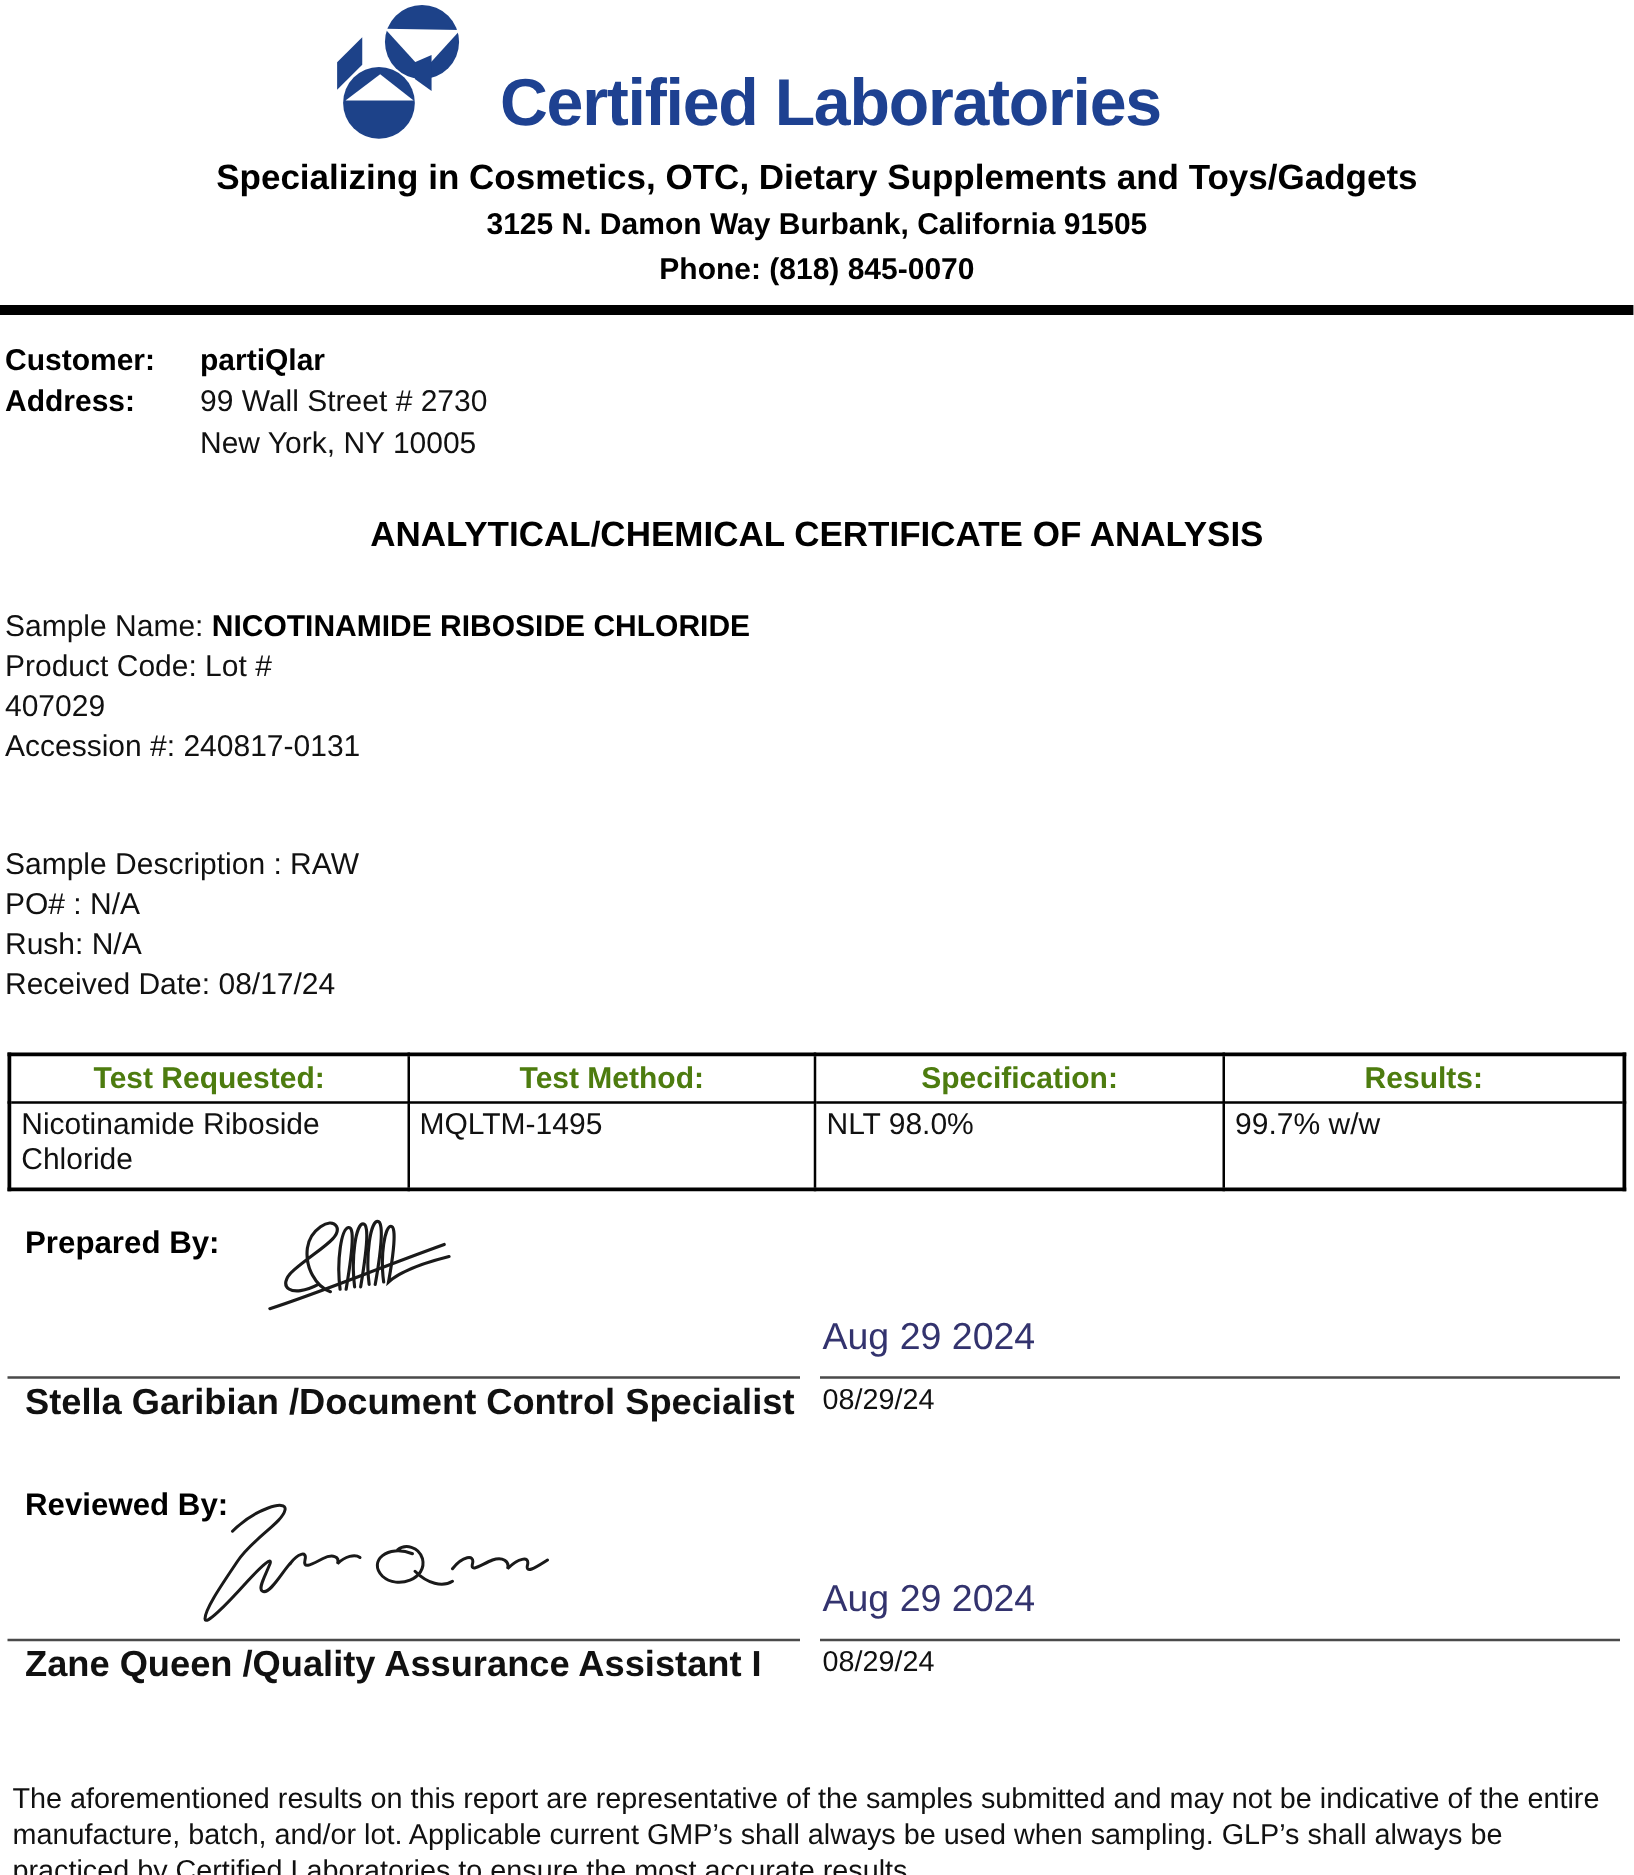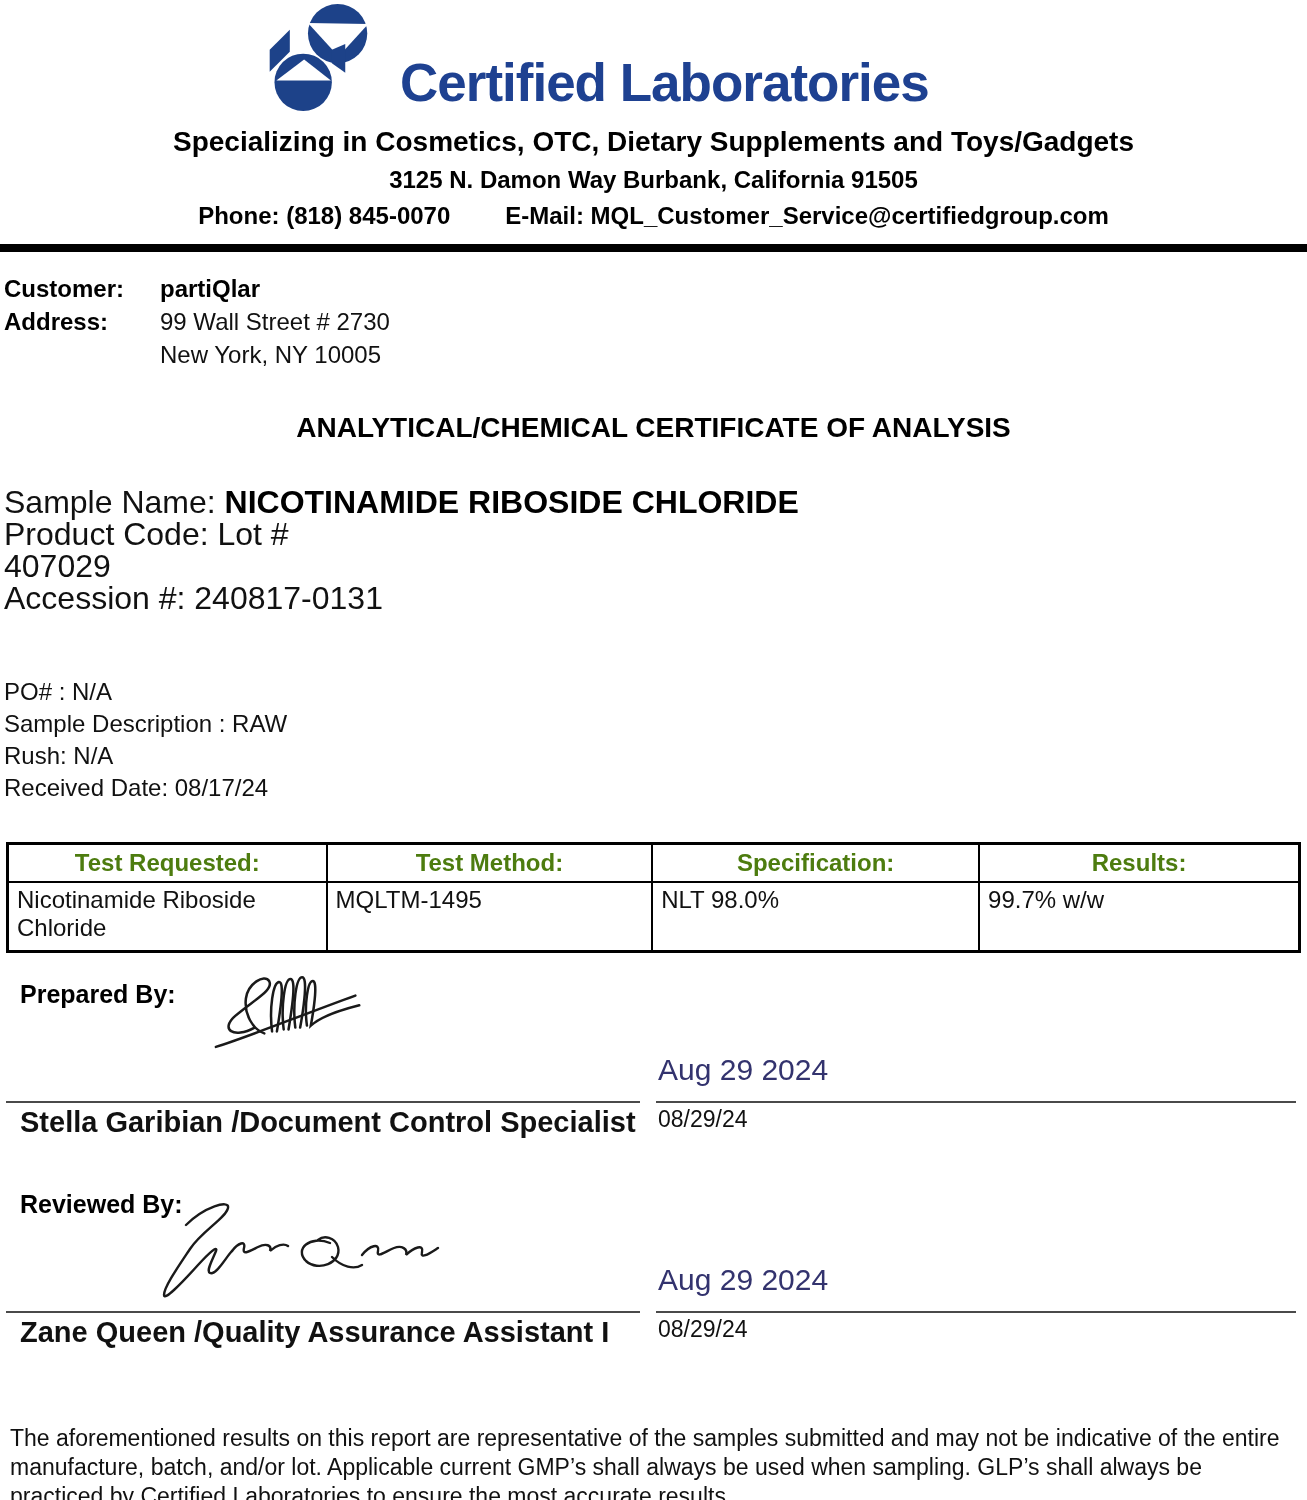--- a/index.html
+++ b/index.html
@@ -27,21 +27,21 @@
   .divider{position:absolute;top:244px;left:0;width:100%;height:8px;background:#000;}
   
   .customer{position:absolute;top:272px;left:4px;font-size:24px;line-height:33px;}
   .customer .row{display:flex;}
   .customer .lbl{width:156px;font-weight:bold;color:#000;}
   .customer .val{color:#111;}
   .customer .val.bold{font-weight:bold;color:#000;}
   
   .doc-title{position:absolute;top:412px;left:0;width:100%;text-align:center;font-size:28px;font-weight:bold;color:#000;}
   
-  .sample-a{position:absolute;top:486px;left:4px;font-size:32px;line-height:32px;}
+  .sample-a{position:absolute;top:486px;left:4px;font-size:24px;line-height:32px;}
   .sample-b{position:absolute;top:676px;left:4px;font-size:24px;line-height:32px;}
   .sample-a .bold{font-weight:bold;color:#000;}
   
   table.results{
     position:absolute;top:842px;left:6px;width:1295px;
     border-collapse:collapse;border:3px solid #000;
     font-size:24px;table-layout:fixed;
   }
   table.results th{
     border:2px solid #000;text-align:center;font-weight:bold;color:#4d7c0f;
@@ -87,21 +87,20 @@
     </svg>
     <div class="logo-textcol">
       <div class="brand">Certified Laboratories</div>
     </div>
   </div>
 
   <div class="tagline">Specializing in Cosmetics, OTC, Dietary Supplements and Toys/Gadgets</div>
   <div class="addrline">3125 N. Damon Way Burbank, California 91505</div>
   <div class="contact">
     <span>Phone: (818) 845-0070</span>
-    <span>E-Mail: MQL_Customer_Service@certifiedgroup.com</span>
   </div>
   <div class="divider"></div>
 
   <div class="customer">
     <div class="row">
       <span class="lbl">Customer:</span>
       <span class="val bold">partiQlar</span>
     </div>
     <div class="row">
       <span class="lbl">Address:</span>
@@ -115,22 +114,22 @@
 
   <div class="doc-title">ANALYTICAL/CHEMICAL CERTIFICATE OF ANALYSIS</div>
 
   <div class="sample-a">
     <div><span>Sample Name: </span><span class="bold">NICOTINAMIDE RIBOSIDE CHLORIDE</span></div>
     <div>Product Code: Lot #</div>
     <div>407029</div>
     <div>Accession #: 240817-0131</div>
   </div>
   <div class="sample-b">
+    <div>Sample Description : RAW</div>
     <div>PO# : N/A</div>
-    <div>Sample Description : RAW</div>
     <div>Rush: N/A</div>
     <div>Received Date: 08/17/24</div>
   </div>
 
   <table class="results">
     <colgroup>
         <col style="width:24.7%">
         <col style="width:25.2%">
         <col style="width:25.3%">
         <col style="width:24.8%">

